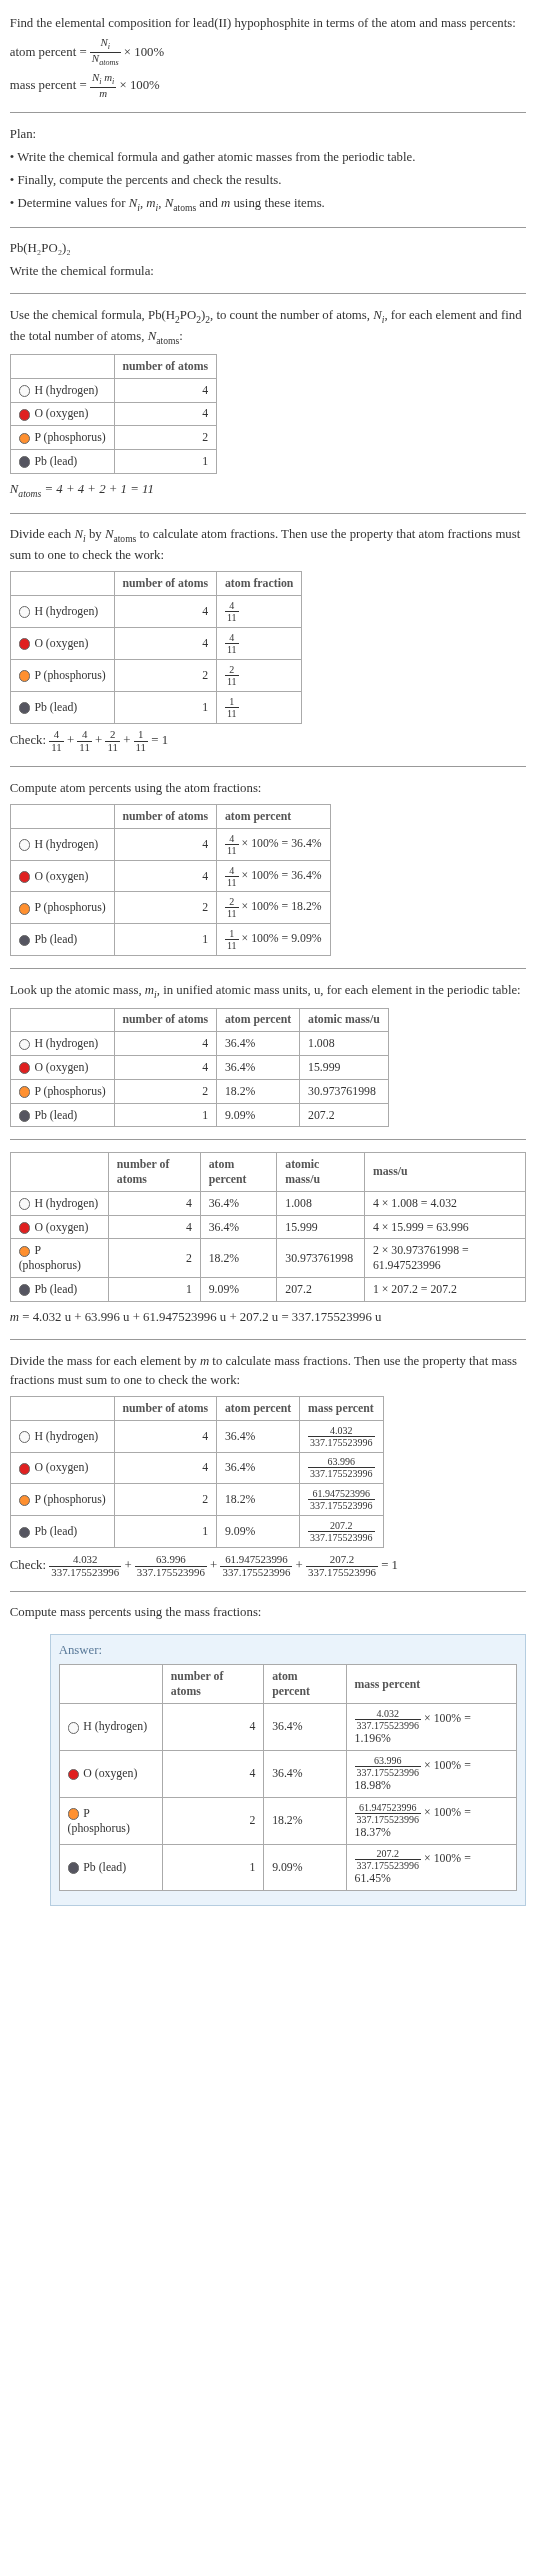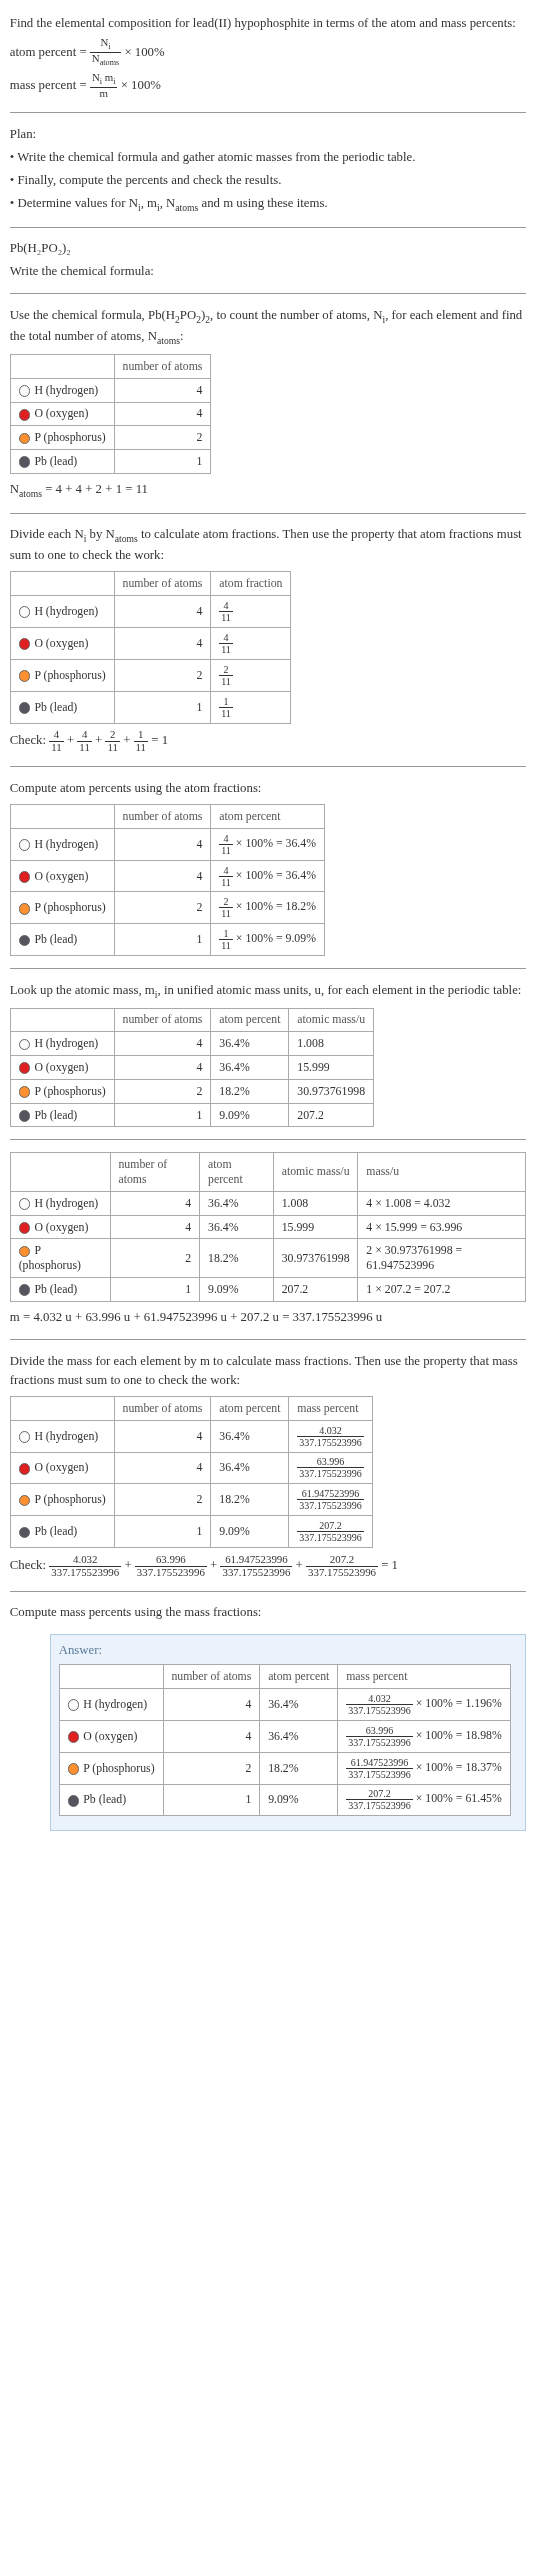--- a/index.html
+++ b/index.html
@@ -41,21 +41,21 @@
   margin: 5.9px 0;
 }
 th, td {
   border: 1px solid #aaa;
   padding: 3.9px 7.9px;
   text-align: left;
   font-size: 11.8px;
   vertical-align: middle;
 }
 th {
-  font-weight: normal;
+  font-weight: bold;
   color: #555;
 }
 td.num-col { text-align: right; }
 .swatch {
   display: inline-block;
   width: 9.8px;
   height: 9.8px;
   border-radius: 50%;
   margin-right: 3.9px;
   vertical-align: middle;
@@ -65,21 +65,21 @@
   background: #eaf3fb;
   border: 1px solid #b5cde0;
   padding: 7.9px;
   margin-top: 7.9px;
   margin-left: 40px;
 }
 .answer-label {
   color: #5a7a99;
   margin-bottom: 5.9px;
 }
-.italic { }
+.italic { font-style: italic; }
 .p { margin: 3.9px 0; line-height: 1.5; }
 </style>
 </head>
 <body>
 
 <div class="section">
   <div class="p">Find the elemental composition for lead(II) hypophosphite in terms of the atom and mass percents:</div>
   <div class="p">
     <span>atom percent =</span>
     <span class="frac">

